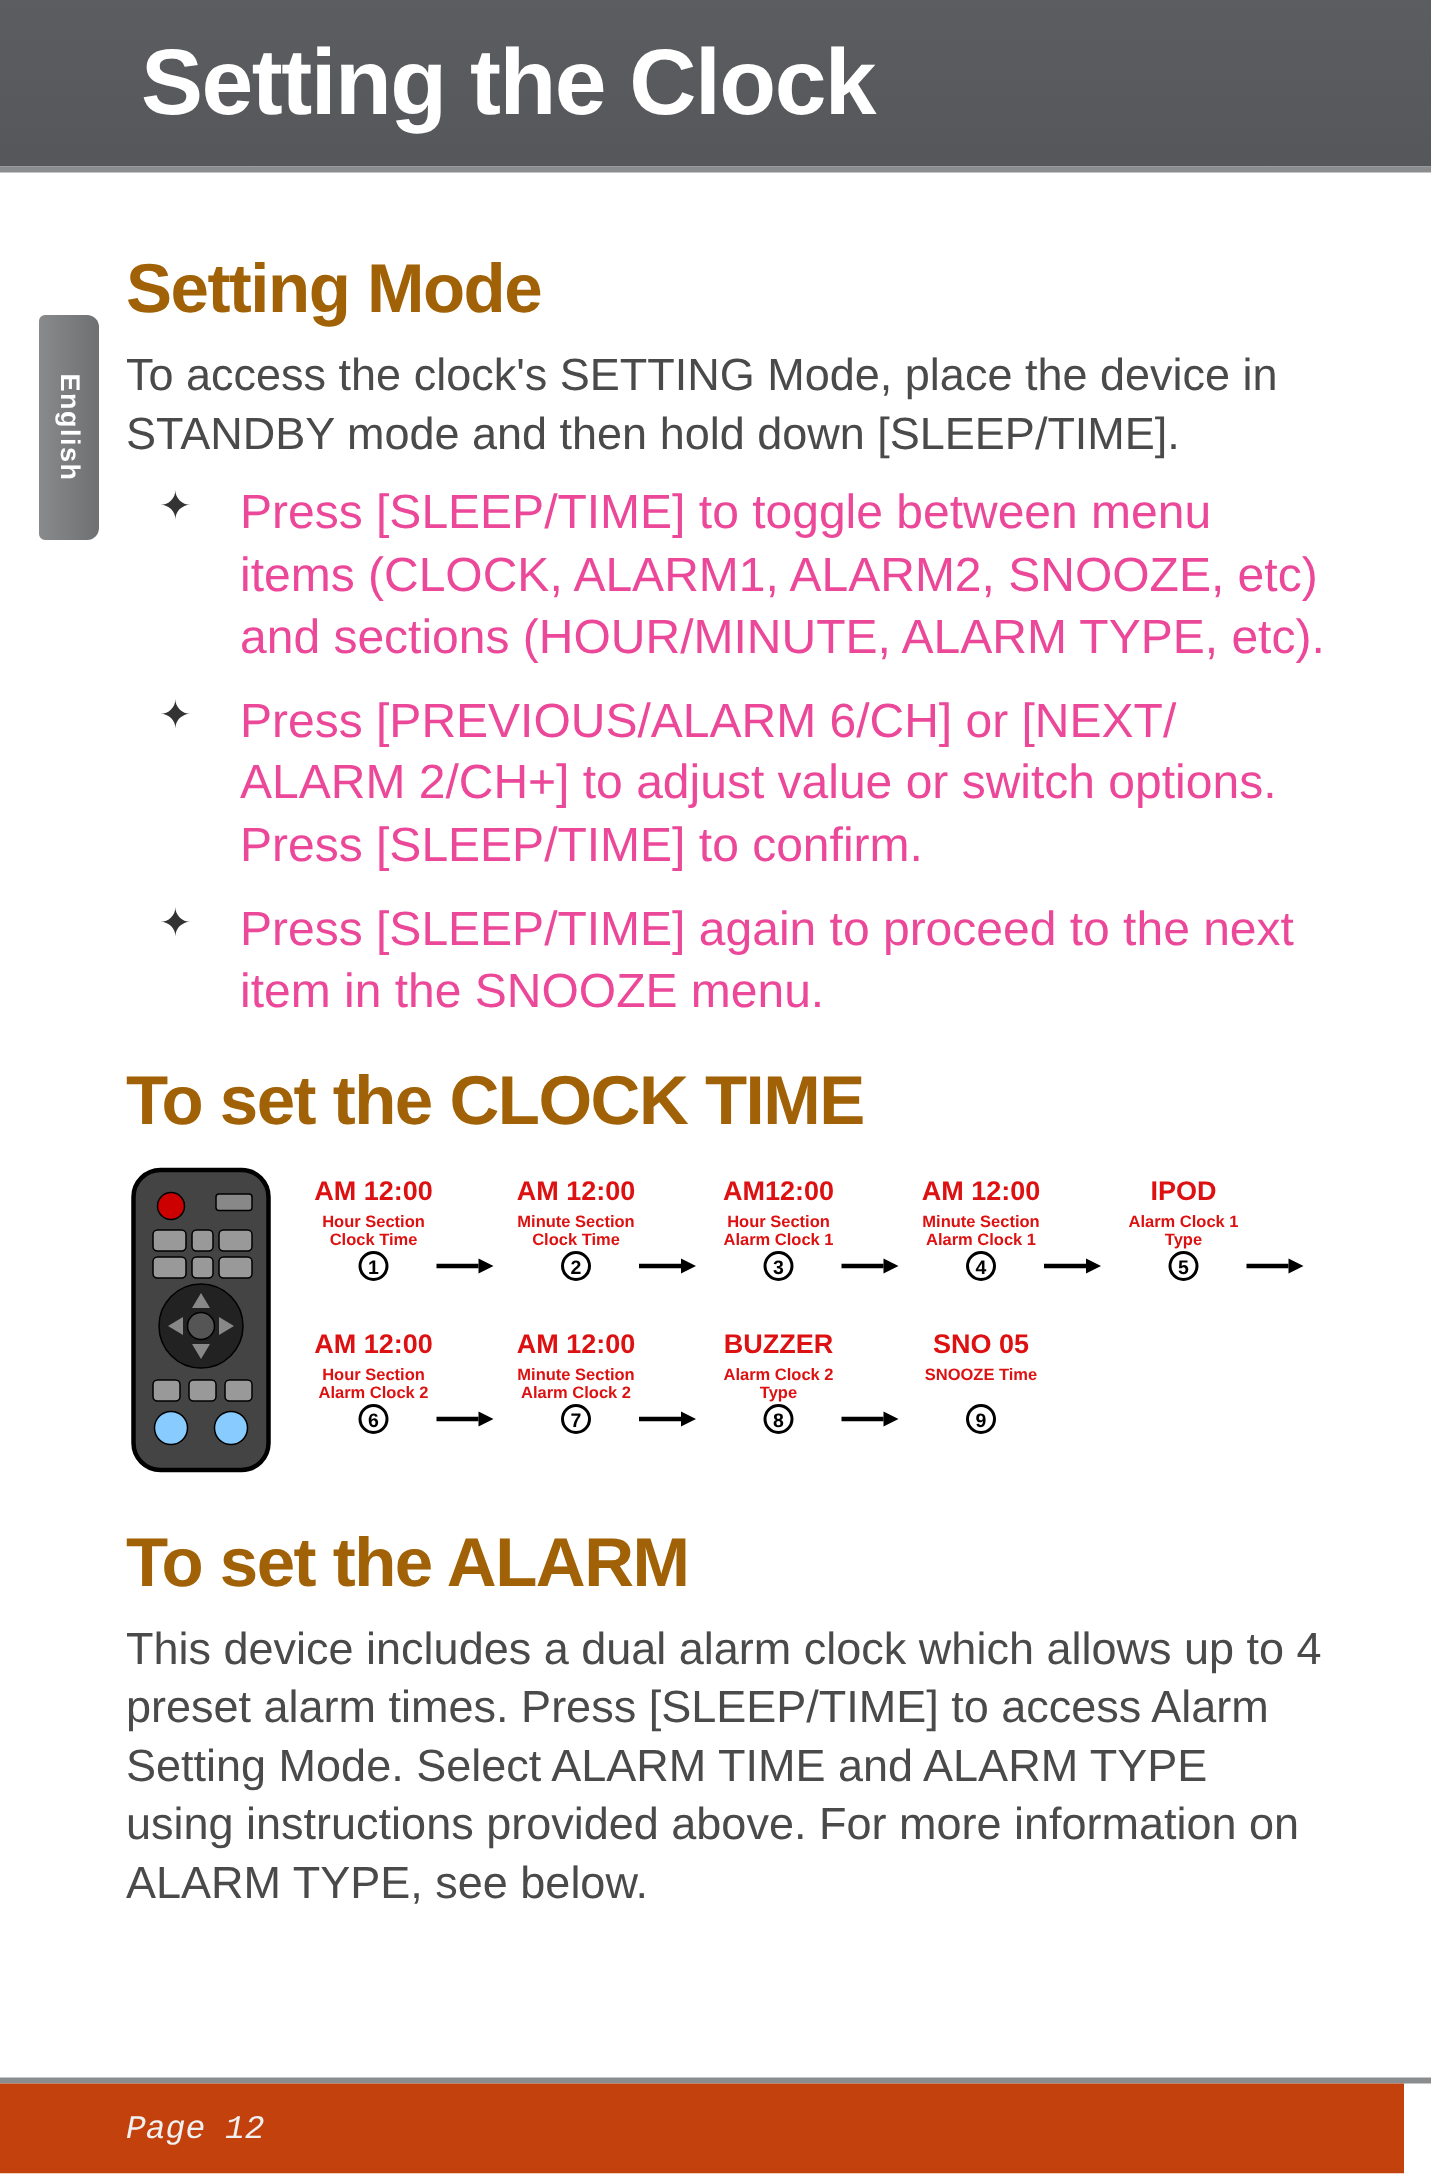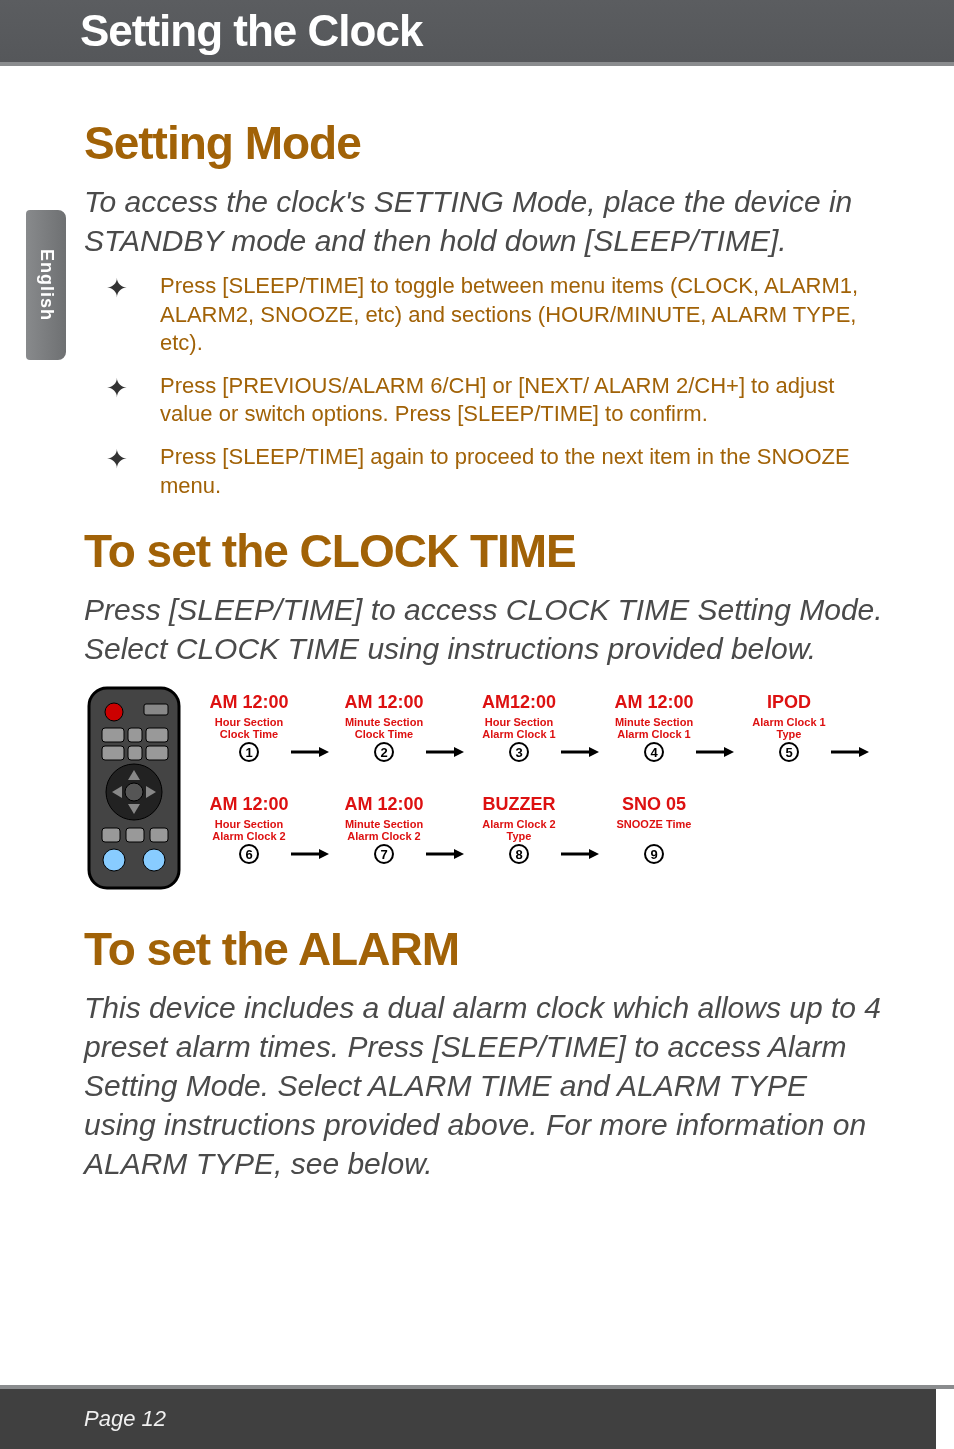--- a/index.html
+++ b/index.html
@@ -11,24 +11,24 @@
     color:#333;
     position:relative;
     overflow:hidden;
   }
   .title-bar{
     background:linear-gradient(#5b5d60,#55575a);
     border-bottom:4px solid #8a8c8e;
     padding:6px 0 6px 80px;
   }
   .title-bar h1{
-    margin:0;
+    margin:14px;
     color:#fff;
     font-weight:700;
-    font-size:44px;
+    font-size:62px;
     letter-spacing:-1px;
   }
   .lang-tab{
     position:absolute;
     left:26px;
     top:210px;
     width:40px;
     height:150px;
     background:linear-gradient(to right,#888a8c,#6e7072);
     border-radius:4px 8px 8px 4px;
@@ -50,32 +50,31 @@
     font-weight:700;
     color:#a16207;
     margin:22px 0 12px 0;
     letter-spacing:-1px;
   }
   p.body{
     font-size:30px;
     line-height:1.3;
     color:#4a4a4a;
     margin:0 0 12px 0;
-    font-style:italic;
   }
   ul.star{
     list-style:none;
     padding:0 0 0 22px;
     margin:6px 0 24px 0;
   }
   ul.star li{
     position:relative;
-    font-size:22px;
+    font-size:32px;
     line-height:1.3;
-    color:#a16207;
+    color:#ec4899;
     padding-left:54px;
     margin:12px 0 14px 0;
   }
   ul.star li::before{
     content:"✦";
     position:absolute;
     left:0;
     top:0;
     font-size:26px;
     color:#333;
@@ -95,21 +94,22 @@
     font-size:22px;
   }
   .footer-divider{
     position:absolute;
     left:0;right:0;bottom:60px;
     height:4px;
     background:#8a8c8e;
   }
   .footer-bg{
     position:absolute;left:0;right:18px;bottom:0;height:60px;
-    background:#404040;
+    background:#c2410c;
+    font-family:Liberation Mono, monospace;
   }
 </style>
 </head>
 <body>
 
 <div class="title-bar">
   <h1>Setting the Clock</h1>
 </div>
 
 <div class="lang-tab">English</div>
@@ -118,21 +118,20 @@
 
   <h2 class="section">Setting Mode</h2>
   <p class="body">To access the clock's SETTING Mode, place the device in STANDBY mode and then hold down [SLEEP/TIME].</p>
   <ul class="star">
     <li>Press [SLEEP/TIME] to toggle between menu items (CLOCK, ALARM1, ALARM2, SNOOZE, etc) and sections (HOUR/MINUTE, ALARM TYPE, etc).</li>
     <li>Press [PREVIOUS/ALARM 6/CH] or [NEXT/ ALARM 2/CH+] to adjust value or switch options. Press [SLEEP/TIME] to confirm.</li>
     <li>Press [SLEEP/TIME] again to proceed to the next item in the SNOOZE menu.</li>
   </ul>
 
   <h2 class="section">To set the CLOCK TIME</h2>
-  <p class="body">Press [SLEEP/TIME] to access CLOCK TIME Setting Mode. Select CLOCK TIME using instructions provided below.</p>
 
   <div class="diagram">
     <svg width="800" height="220" viewBox="0 0 800 220">
 
       <g>
         <rect x="5" y="8" width="90" height="200" rx="18" fill="#444" stroke="#000" stroke-width="3"></rect>
         <circle cx="30" cy="32" r="9" fill="#c00" stroke="#000"></circle>
         <rect x="60" y="24" width="24" height="11" rx="2" fill="#888" stroke="#000"></rect>
         <rect x="18" y="48" width="22" height="14" rx="3" fill="#999" stroke="#000"></rect>
         <rect x="44" y="48" width="14" height="14" rx="3" fill="#999" stroke="#000"></rect>

